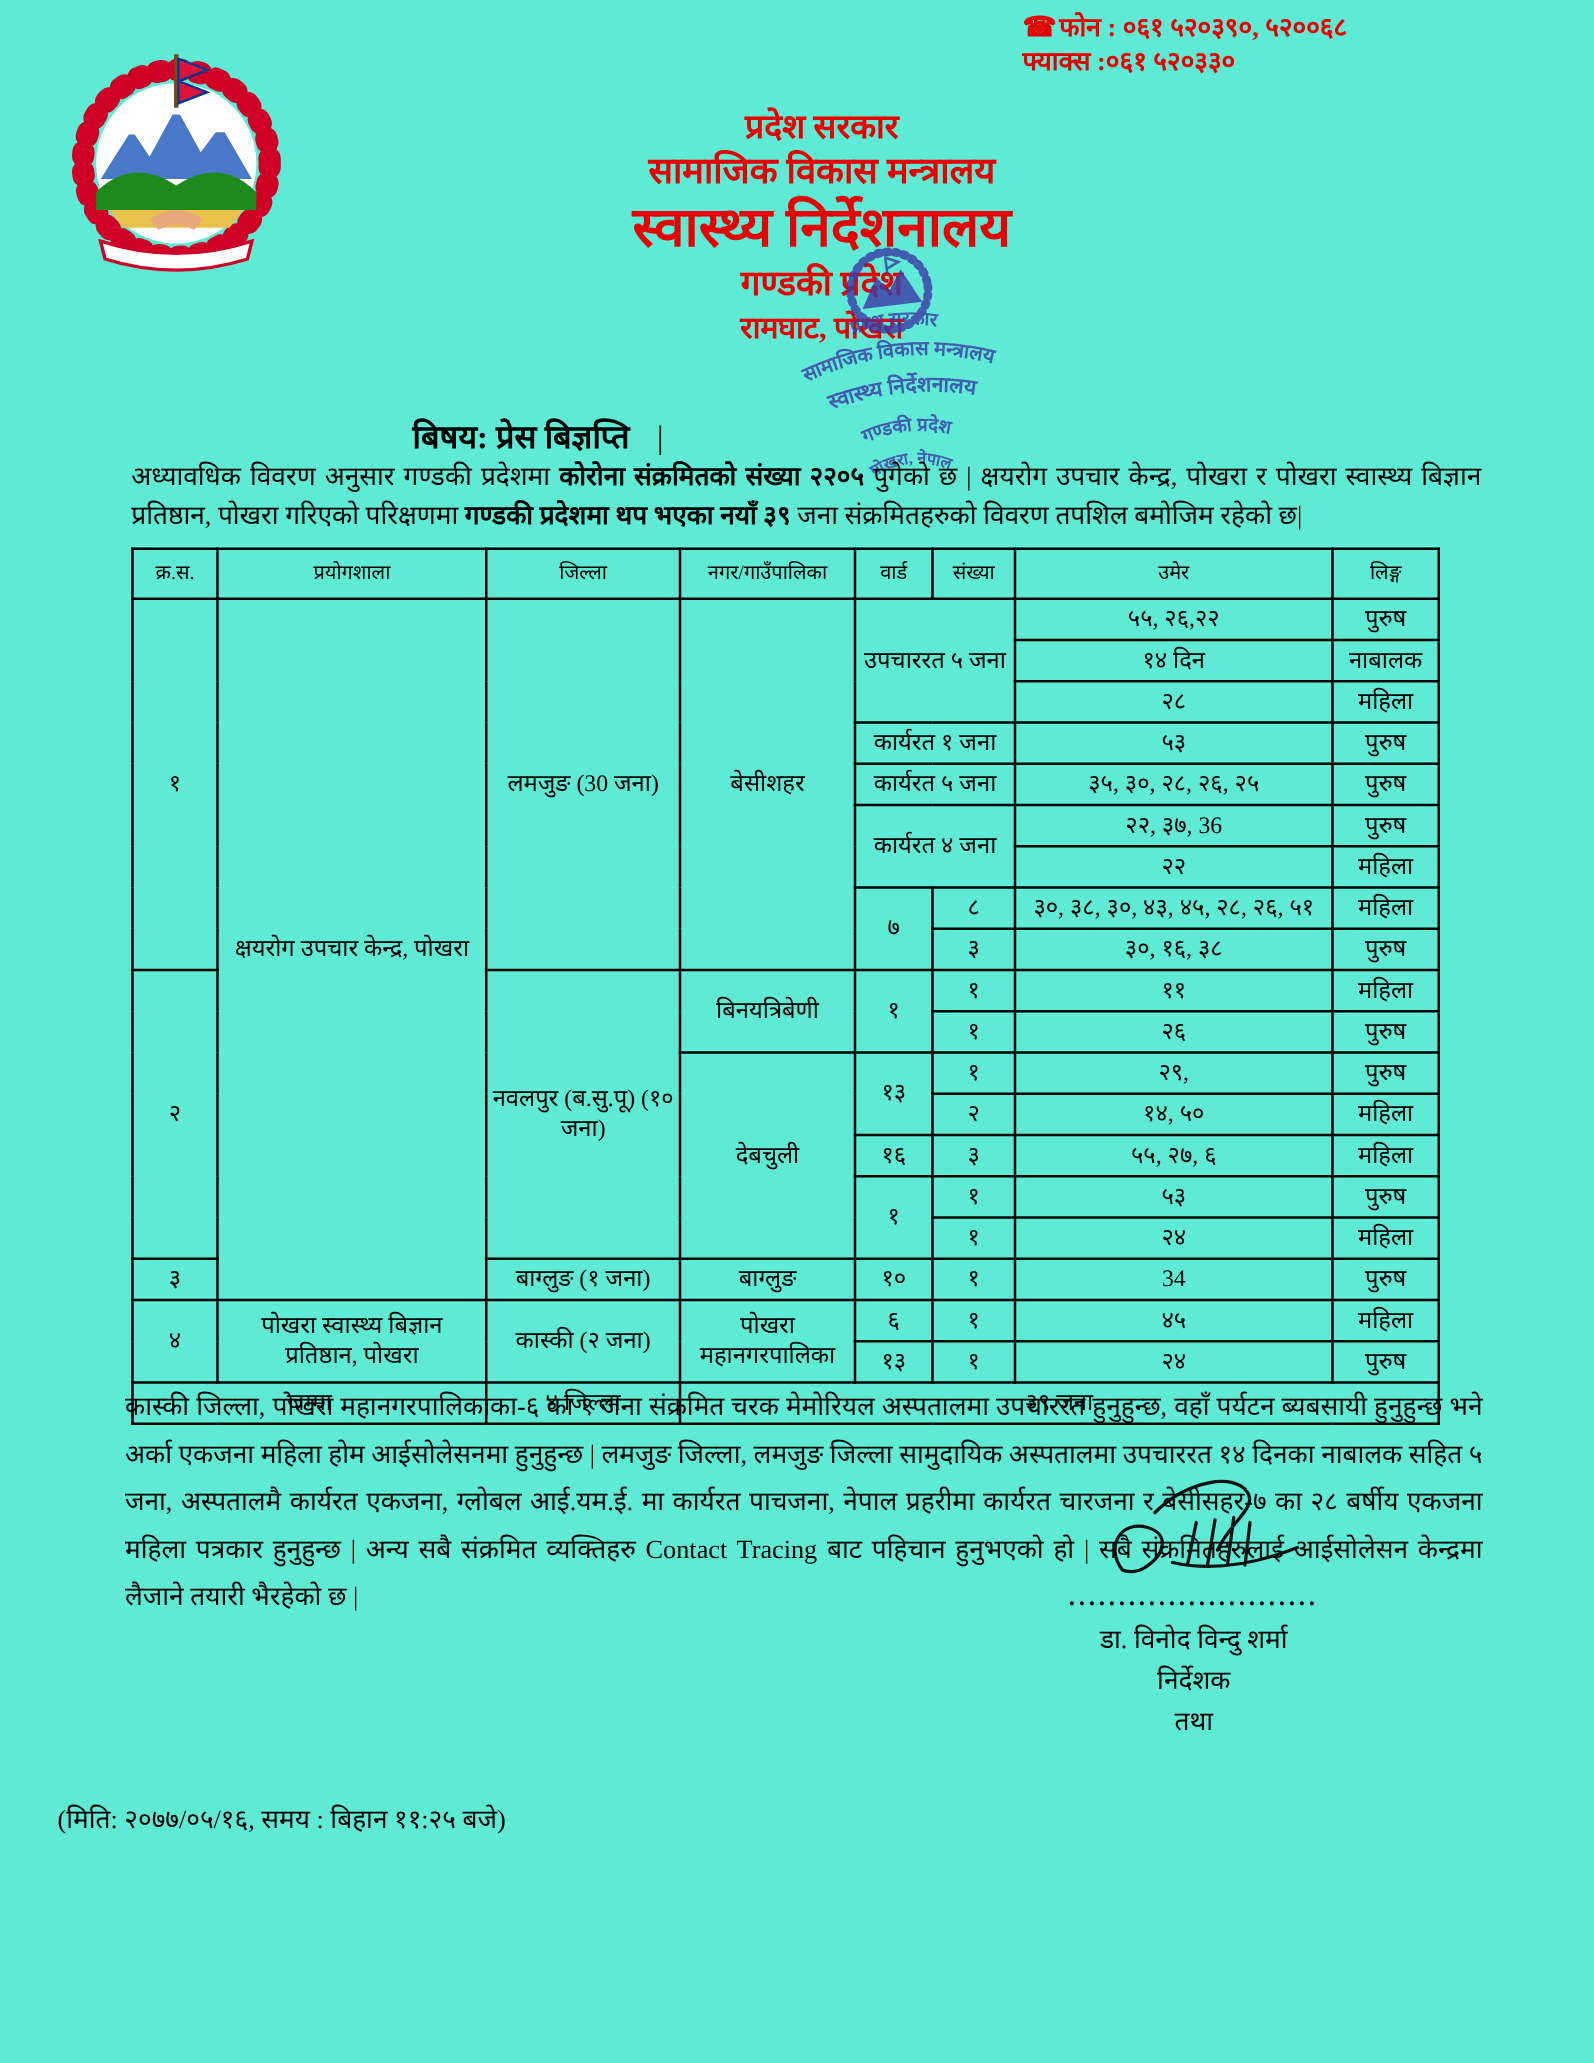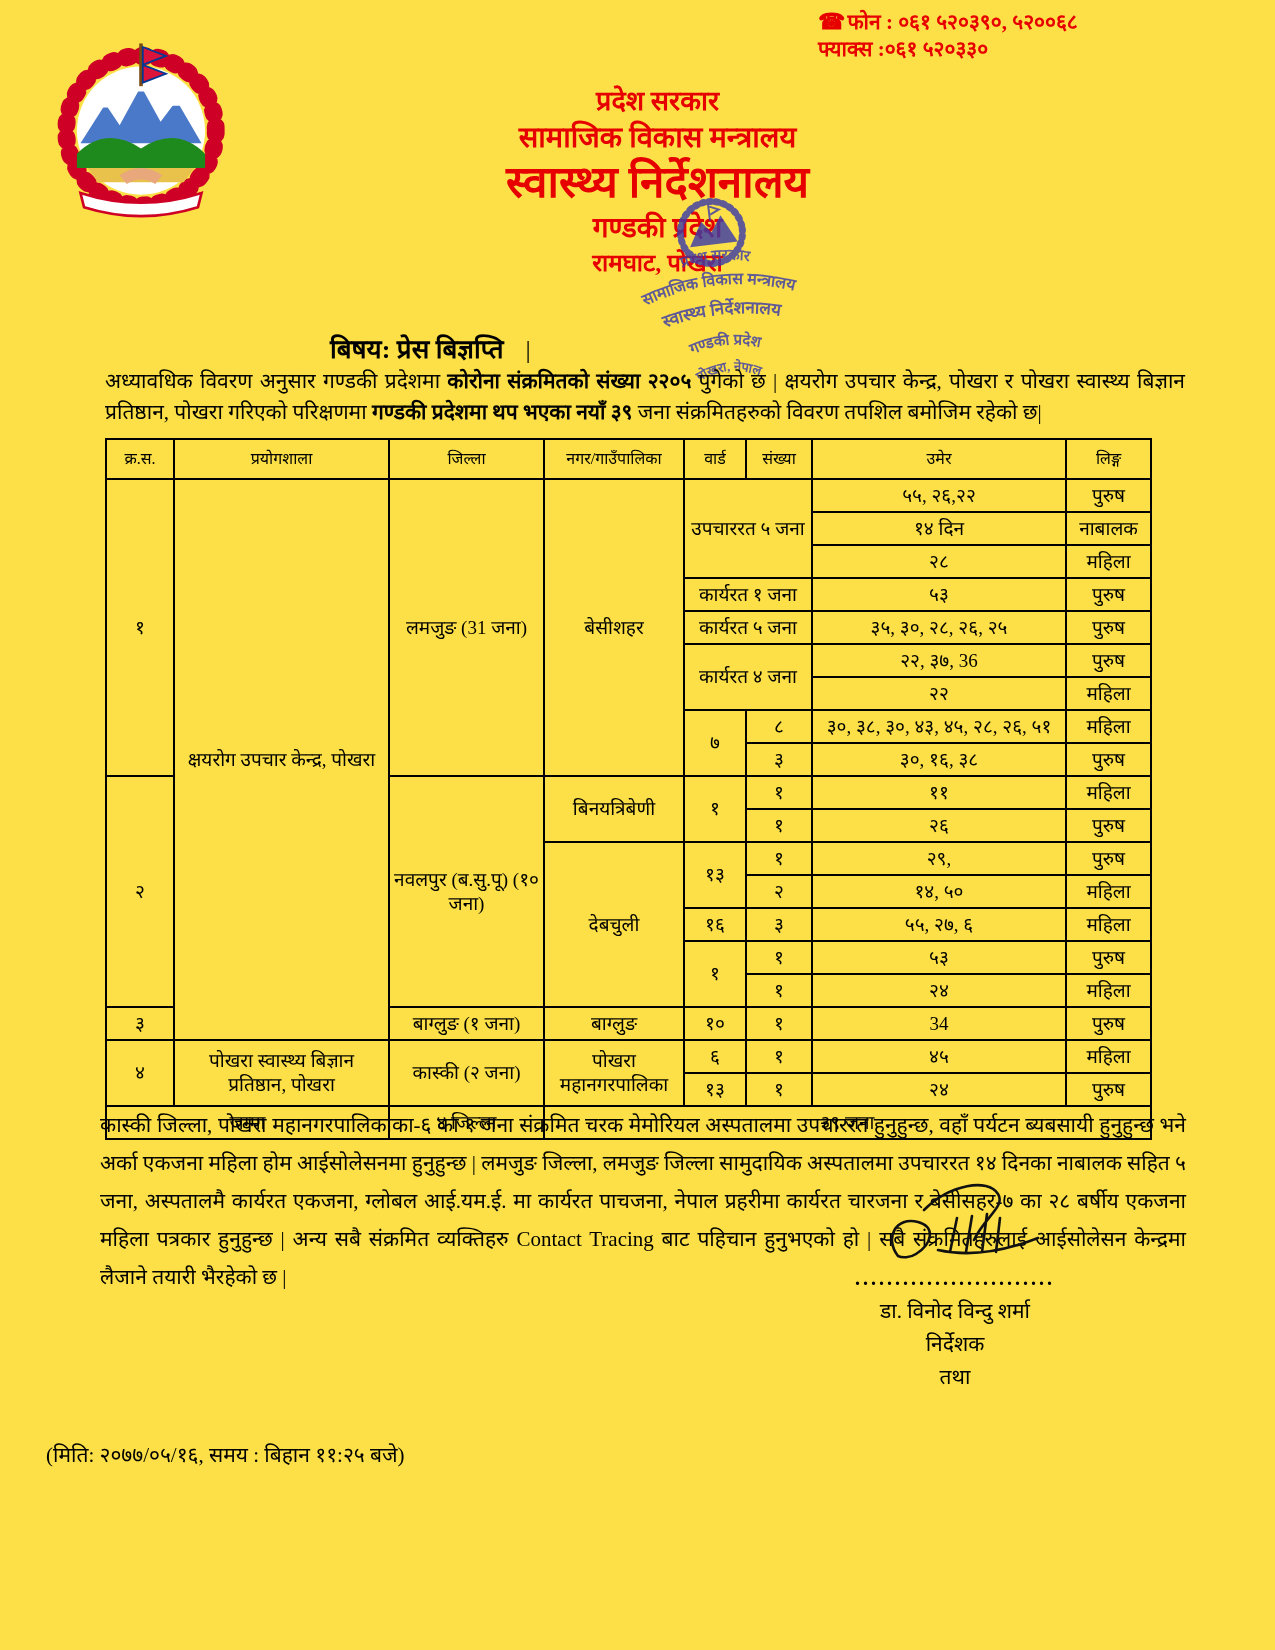--- a/index.html
+++ b/index.html
@@ -1,16 +1,16 @@
 <!DOCTYPE html>
 <html><head>
 <meta charset="utf-8">
 <style>
   html,body{margin:0;padding:0;background:#fff;}
-  .page{position:relative;width:1275px;height:1650px;background:#fde047;overflow:hidden;
+  .page{position:relative;width:1275px;height:1650px;background:#5eead4;overflow:hidden;
         font-family:"Liberation Serif","DejaVu Serif",serif;color:#000;}
   
   .contact{position:absolute;left:818px;top:8px;font-size:21px;font-weight:bold;color:#e60000;line-height:27px;}
   .contact .phone-icon{font-size:22px;margin-right:2px;}
   
   .emblem{position:absolute;left:52px;top:36px;}
   
   .letterhead{position:absolute;left:40px;right:0;top:84px;text-align:center;color:#e60000;font-weight:bold;}
   .lh-gov{font-size:27px;line-height:34px;}
   .lh-ministry{font-size:29px;line-height:38px;}
@@ -128,21 +128,21 @@
         <th>वार्ड</th>
         <th>संख्या</th>
         <th>उमेर</th>
         <th>लिङ्ग</th>
       </tr>
     </thead>
     <tbody>
       <tr>
         <td rowspan="9">१</td>
         <td rowspan="17">क्षयरोग उपचार केन्द्र, पोखरा</td>
-        <td rowspan="9">लमजुङ (31 जना)</td>
+        <td rowspan="9">लमजुङ (30 जना)</td>
         <td rowspan="9">बेसीशहर</td>
         <td colspan="2" rowspan="3">उपचाररत ५ जना</td>
         <td class="ages">५५, २६,२२</td>
         <td class="gender">पुरुष</td>
       </tr>
       <tr>
         <td class="ages">१४ दिन</td>
         <td class="gender">नाबालक</td>
       </tr>
       <tr>

